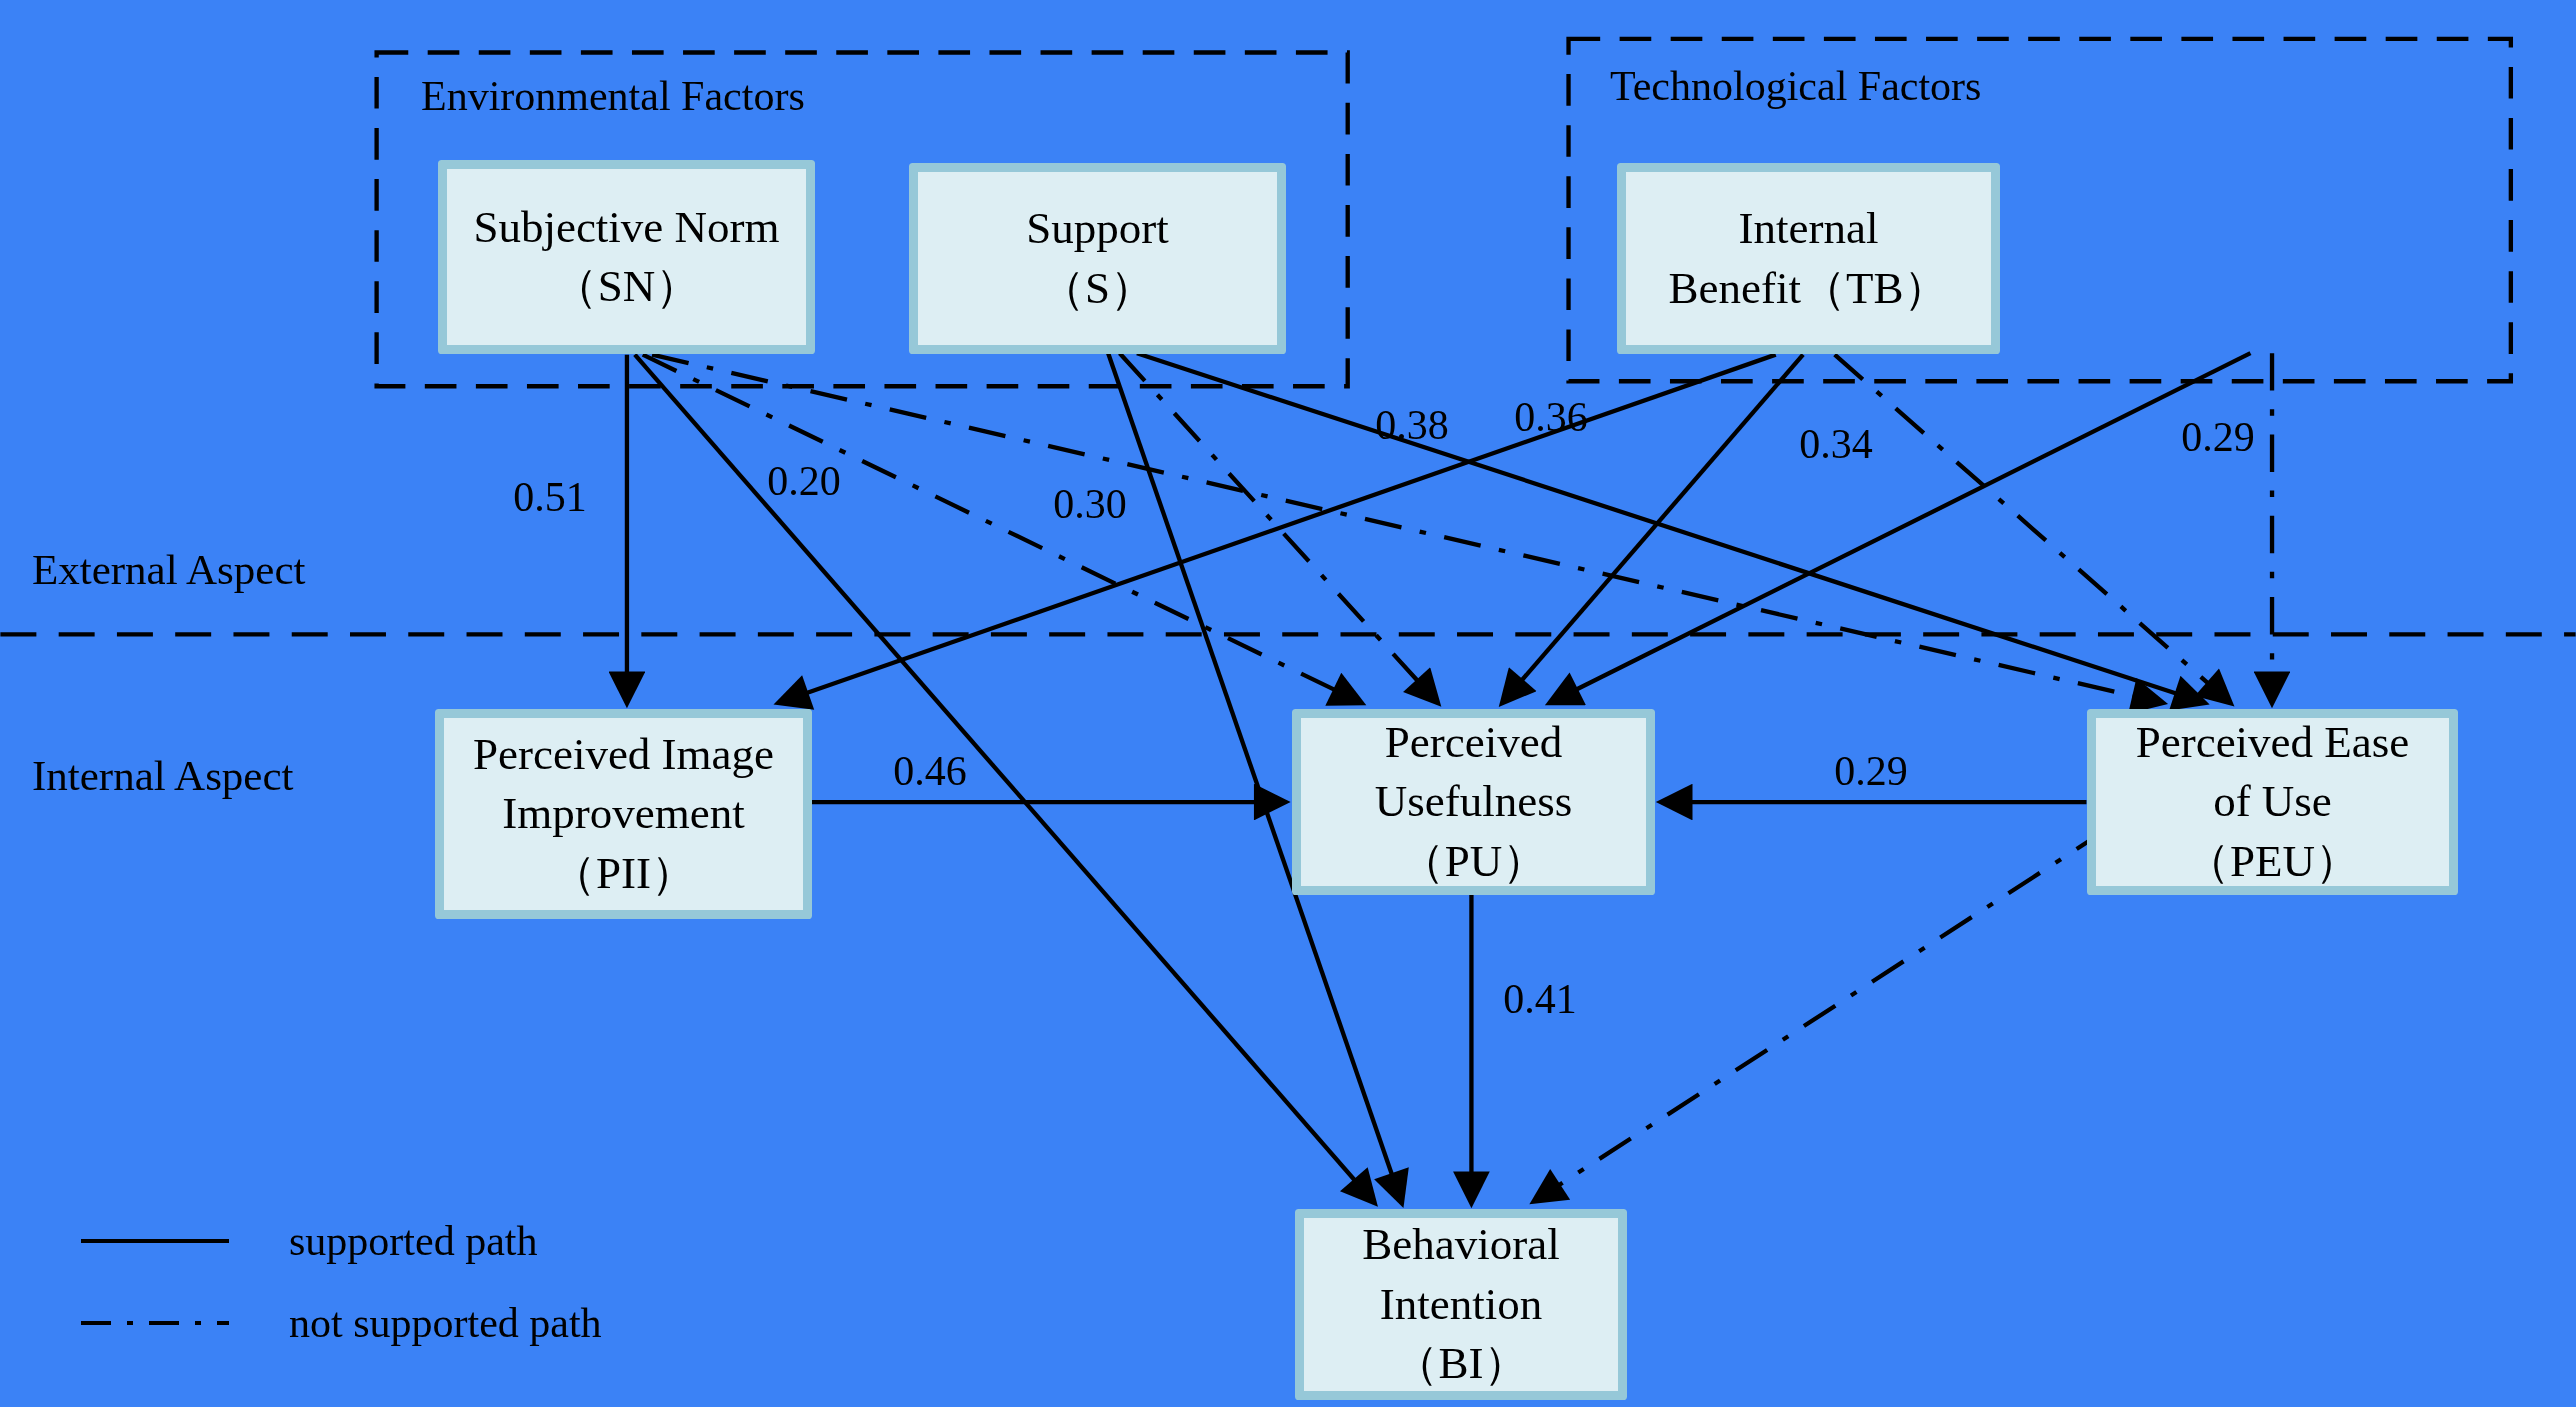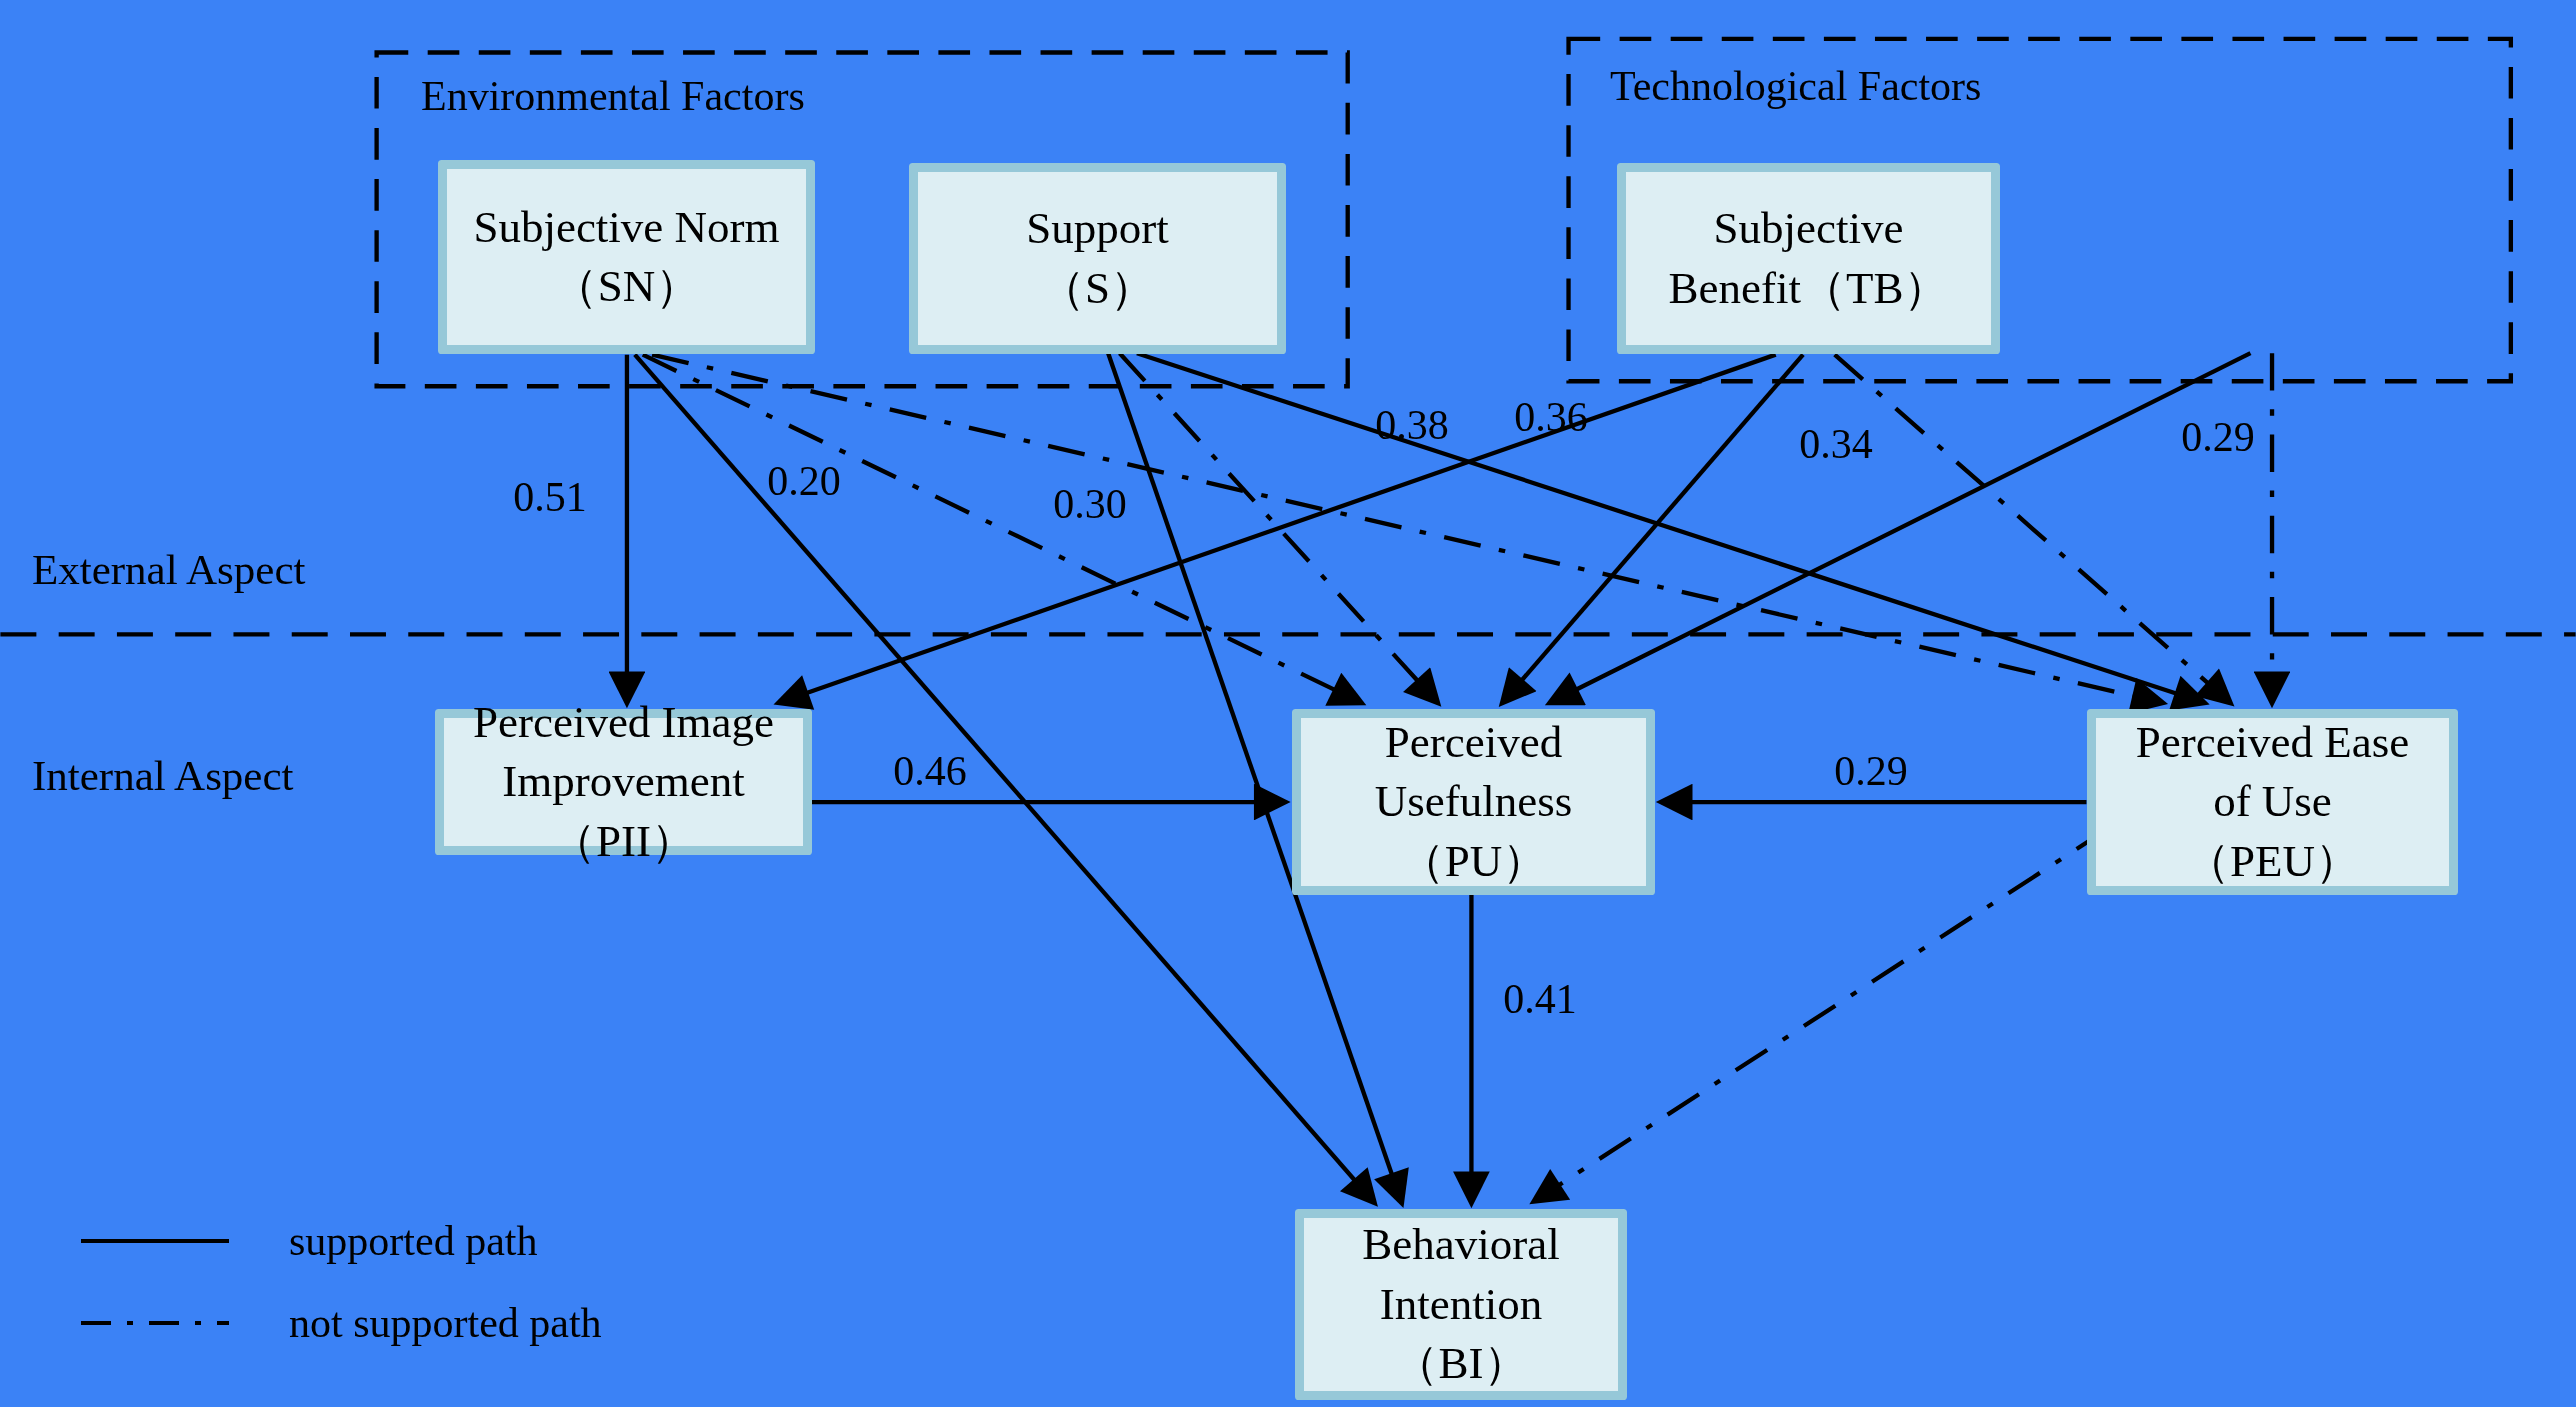--- a/index.html
+++ b/index.html
@@ -147,24 +147,24 @@
 
   <div class="node" style="left: 438px; top: 160px; width: 377px; height: 194px;">
     <span class="node-text">Subjective Norm
 （SN）</span>
   </div>
   <div class="node" style="left: 909px; top: 163px; width: 377px; height: 191px;">
     <span class="node-text">Support
 （S）</span>
   </div>
   <div class="node" style="left: 1617px; top: 163px; width: 383px; height: 191px;">
-    <span class="node-text">Subjective
+    <span class="node-text">Internal
 Benefit（TB）</span>
   </div>
-  <div class="node" style="left: 435px; top: 709px; width: 377px; height: 146px;">
+  <div class="node" style="left: 435px; top: 709px; width: 377px; height: 210px;">
     <span class="node-text">Perceived Image
 Improvement
 （PII）</span>
   </div>
   <div class="node" style="left: 1292px; top: 709px; width: 363px; height: 186px;">
     <span class="node-text">Perceived
 Usefulness
 （PU）</span>
   </div>
   <div class="node" style="left: 2087px; top: 709px; width: 371px; height: 186px;">

